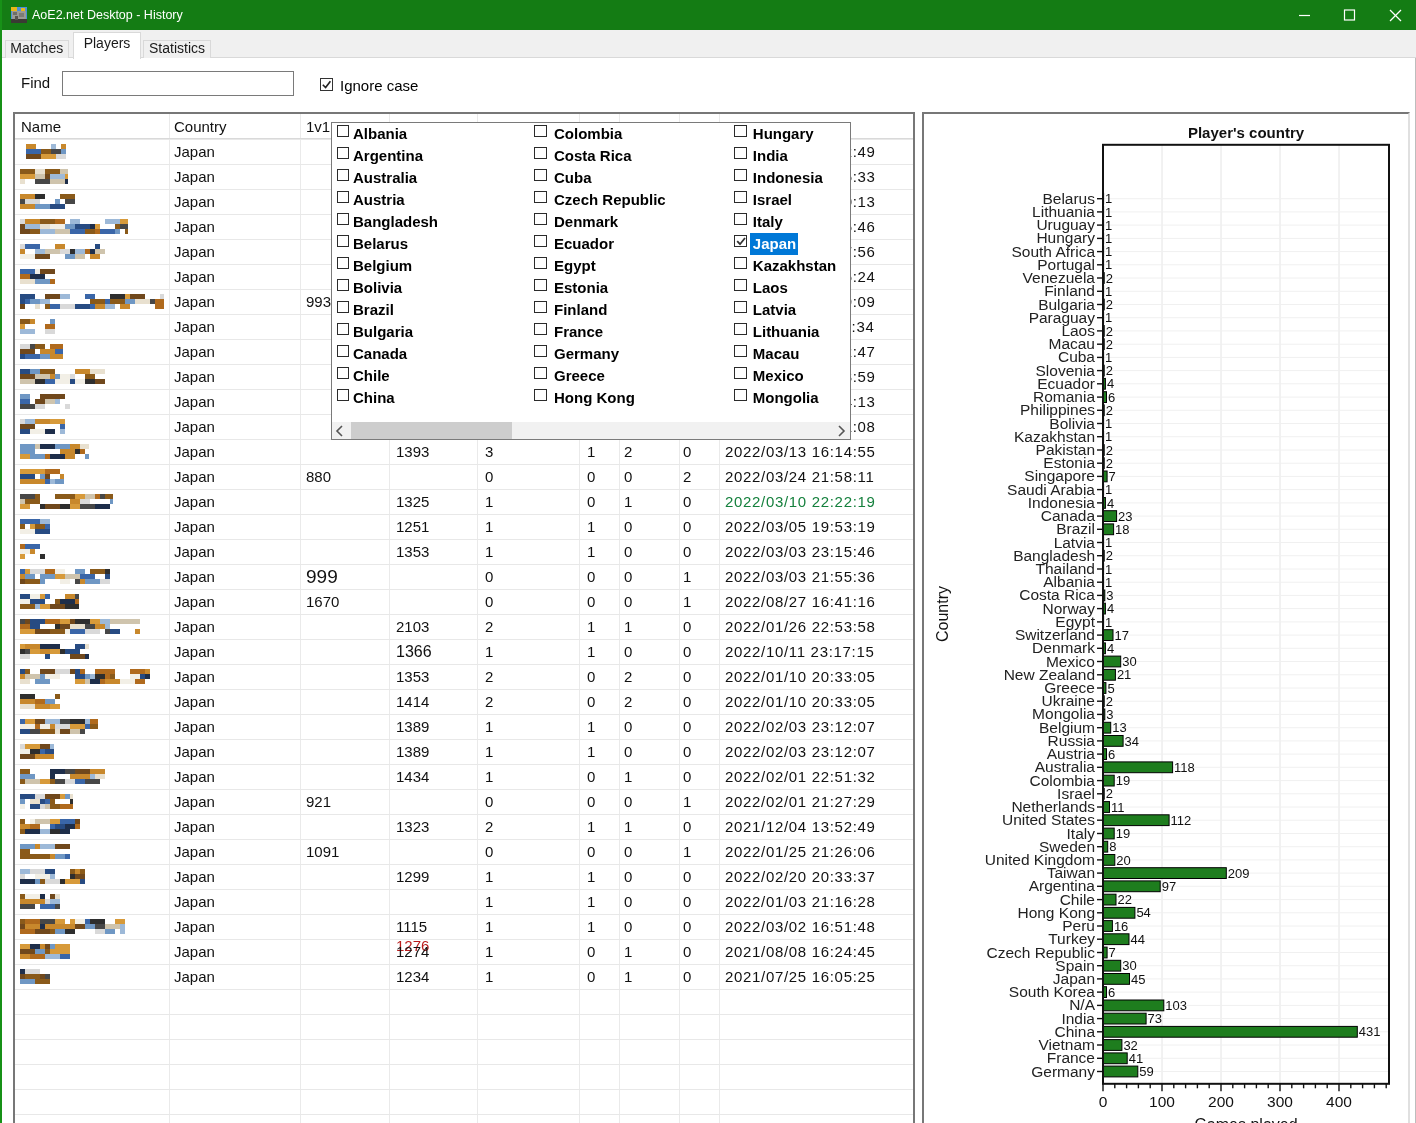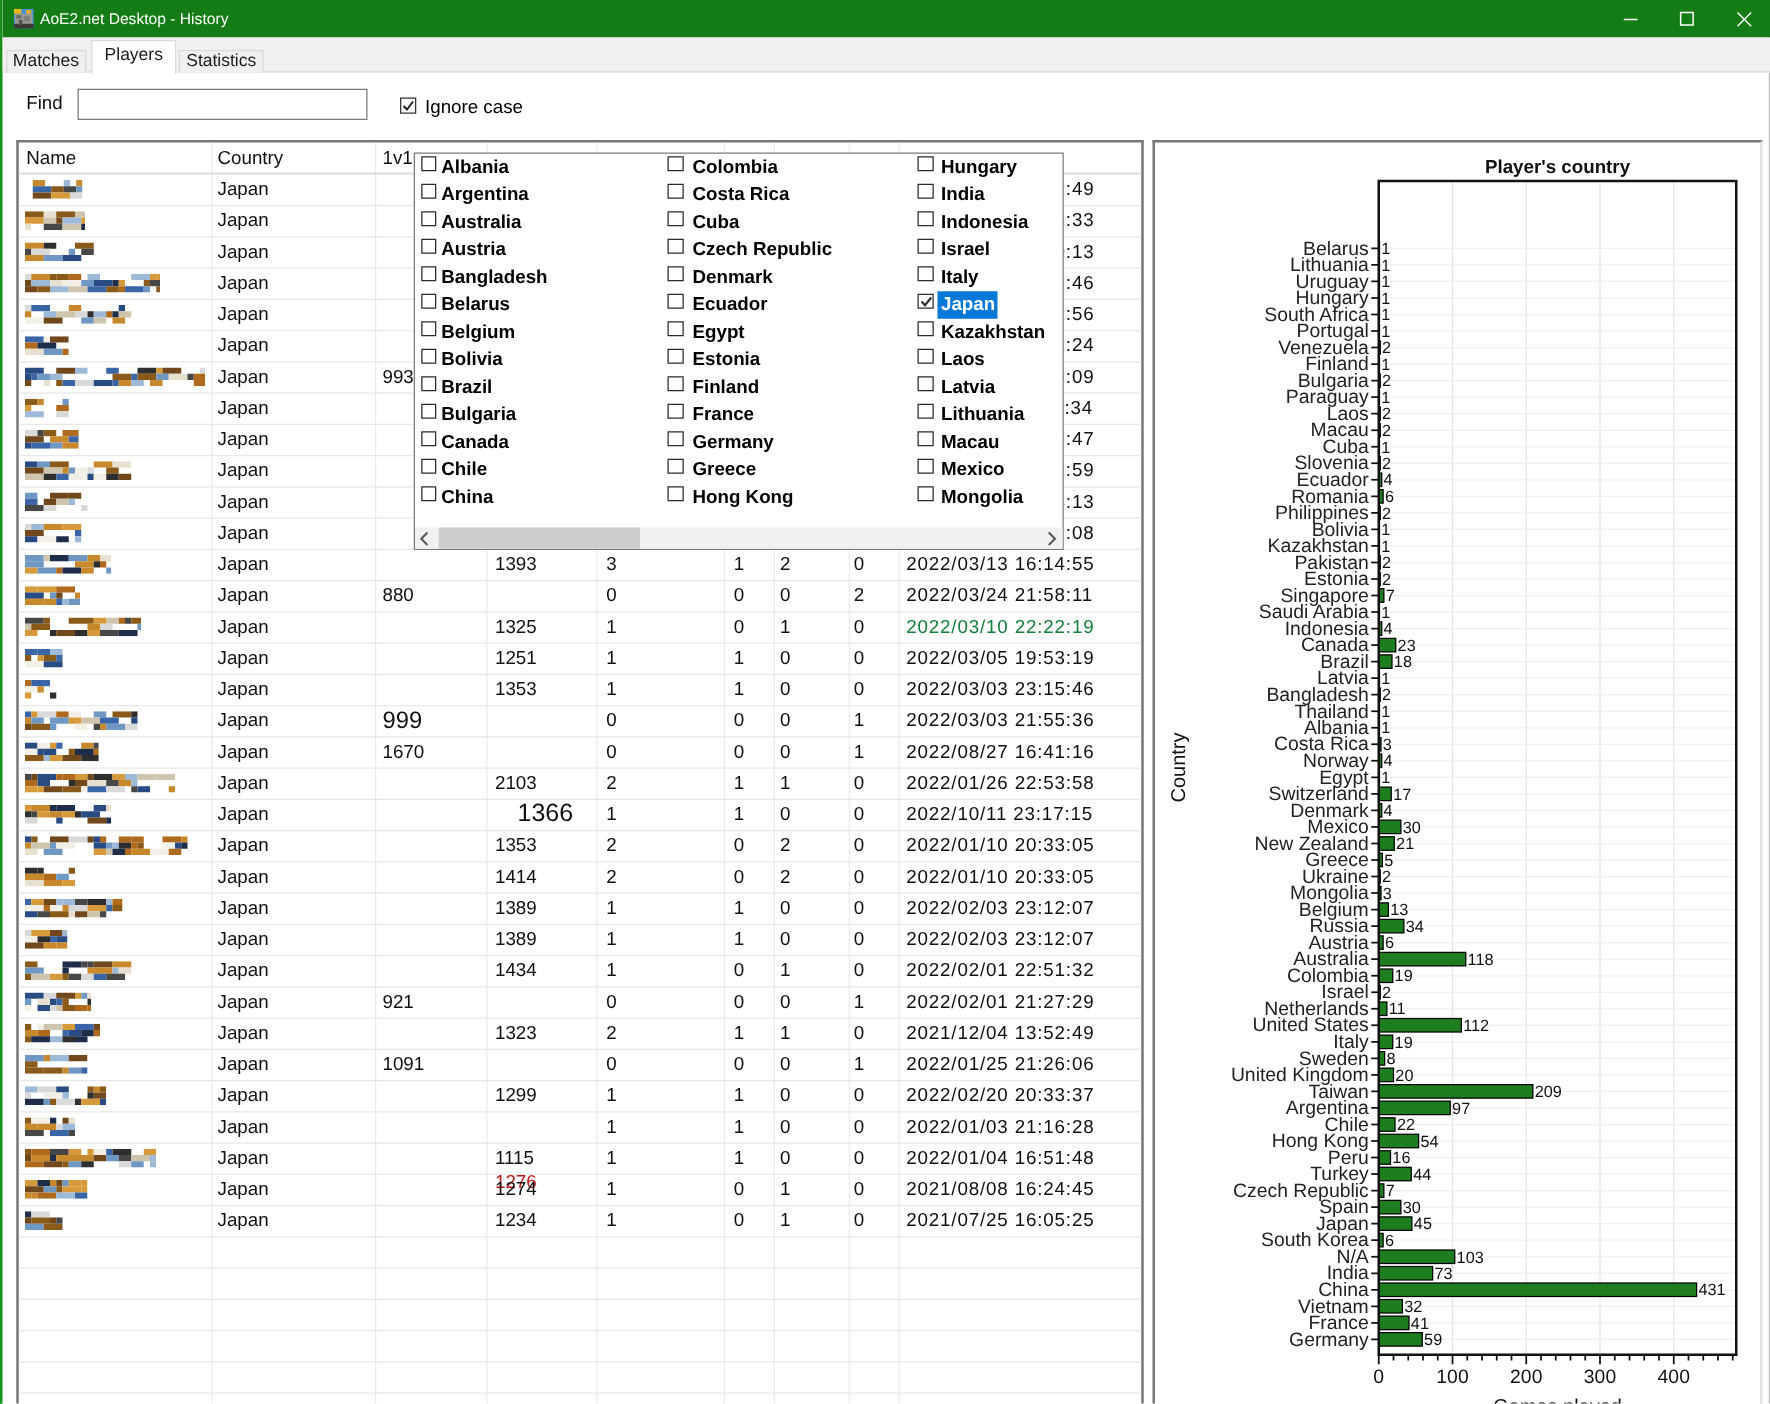--- a/index.html
+++ b/index.html
@@ -587,21 +587,21 @@
         <rect x="30" y="5" width="10" height="5" fill="#d79a3a"></rect>
         <rect x="40" y="5" width="5" height="5" fill="#2e2e2e"></rect>
         <rect x="45" y="5" width="15" height="5" fill="#274b82"></rect>
         <rect x="0" y="10" width="10" height="5" fill="#d9d9d9"></rect>
         <rect x="25" y="10" width="5" height="5" fill="#274b82"></rect>
         <rect x="50" y="10" width="15" height="5" fill="#70481c"></rect>
         <rect x="65" y="10" width="4" height="5" fill="#1e2e4a"></rect>
       </svg>
     </div>
     <div style="position:absolute;left:172px;top:638.5px;height:25px;line-height:25px;font-size:15px;color:#111;white-space:pre">Japan</div>
-    <div style="position:absolute;left:412px;top:638.5px;height:25px;line-height:25px;font-size:20px;color:#111;white-space:pre">1366</div>
+    <div style="position:absolute;left:394px;top:638.5px;height:25px;line-height:25px;font-size:16px;color:#111;white-space:pre">1366</div>
     <div style="position:absolute;left:483px;top:638.5px;height:25px;line-height:25px;font-size:15px;color:#111;white-space:pre">1</div>
     <div style="position:absolute;left:585px;top:638.5px;height:25px;line-height:25px;font-size:15px;color:#111;white-space:pre">1</div>
     <div style="position:absolute;left:622px;top:638.5px;height:25px;line-height:25px;font-size:15px;color:#111;white-space:pre">0</div>
     <div style="position:absolute;left:681px;top:638.5px;height:25px;line-height:25px;font-size:15px;color:#111;white-space:pre">0</div>
     <div style="position:absolute;left:723px;top:638.5px;height:25px;line-height:25px;font-size:15px;letter-spacing:0.68px;color:#111;white-space:pre">2022/10/11 23:17:15</div>
 <div style="position:absolute;left:18px;top:668.5px;width:131px;height:15px">
       <svg width="131" height="15" viewBox="0 0 131 15" style="position:absolute;left:0;top:0">
         <rect x="0" y="0" width="5" height="5" fill="#274b82"></rect>
         <rect x="5" y="0" width="5" height="5" fill="#8a5a1a"></rect>
         <rect x="20" y="0" width="15" height="5" fill="#70481c"></rect>
@@ -913,21 +913,21 @@
         <rect x="85" y="10" width="10" height="5" fill="#6f97c4"></rect>
         <rect x="100" y="10" width="5" height="5" fill="#9db9d8"></rect>
       </svg>
     </div>
     <div style="position:absolute;left:172px;top:913.5px;height:25px;line-height:25px;font-size:15px;color:#111;white-space:pre">Japan</div>
     <div style="position:absolute;left:394px;top:913.5px;height:25px;line-height:25px;font-size:15px;color:#111;white-space:pre">1115</div>
     <div style="position:absolute;left:483px;top:913.5px;height:25px;line-height:25px;font-size:15px;color:#111;white-space:pre">1</div>
     <div style="position:absolute;left:585px;top:913.5px;height:25px;line-height:25px;font-size:15px;color:#111;white-space:pre">1</div>
     <div style="position:absolute;left:622px;top:913.5px;height:25px;line-height:25px;font-size:15px;color:#111;white-space:pre">0</div>
     <div style="position:absolute;left:681px;top:913.5px;height:25px;line-height:25px;font-size:15px;color:#111;white-space:pre">0</div>
-    <div style="position:absolute;left:723px;top:913.5px;height:25px;line-height:25px;font-size:15px;letter-spacing:0.68px;color:#111;white-space:pre">2022/01/04 16:51:48</div>
+    <div style="position:absolute;left:723px;top:913.5px;height:25px;line-height:25px;font-size:15px;letter-spacing:0.68px;color:#111;white-space:pre">2022/03/02 16:51:48</div>
 <div style="position:absolute;left:18px;top:943.5px;width:50px;height:15px">
       <svg width="50" height="15" viewBox="0 0 50 15" style="position:absolute;left:0;top:0">
         <rect x="0" y="0" width="10" height="5" fill="#d79a3a"></rect>
         <rect x="10" y="0" width="10" height="5" fill="#1e2e4a"></rect>
         <rect x="20" y="0" width="5" height="5" fill="#c8882c"></rect>
         <rect x="25" y="0" width="5" height="5" fill="#70481c"></rect>
         <rect x="30" y="0" width="5" height="5" fill="#6f97c4"></rect>
         <rect x="35" y="0" width="10" height="5" fill="#d79a3a"></rect>
         <rect x="45" y="0" width="5" height="5" fill="#d79a3a"></rect>
         <rect x="0" y="5" width="15" height="5" fill="#70481c"></rect>

